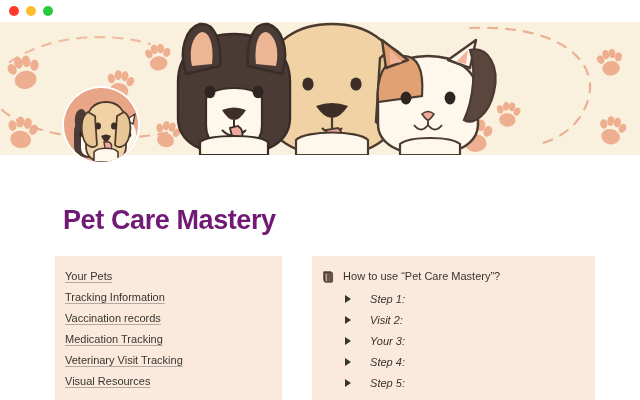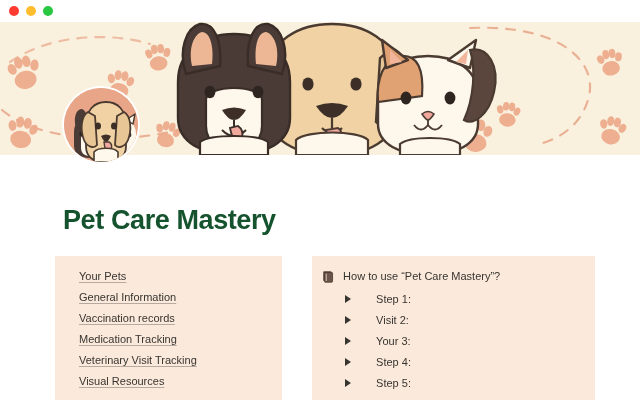--- a/index.html
+++ b/index.html
@@ -39,21 +39,21 @@
     width: 74px; height: 74px; border-radius: 50%;
     overflow: hidden; background: #e8a587;
     box-shadow: 0 0 0 2px #ffffff;
   }
   .page-icon svg { display: block; width: 74px; height: 74px; }
 
   
   .page-title {
     position: absolute; left: 63px; top: 205px;
     font-size: 27px; font-weight: bold;
-    color: #14532d; letter-spacing: -0.4px;
+    color: #701a75; letter-spacing: -0.4px;
     white-space: nowrap;
   }
 
   
   .columns {
     position: absolute; left: 55px; top: 256px;
     width: 540px; height: 144px;
     display: flex; gap: 30px;
   }
   .panel {
@@ -68,36 +68,36 @@
     display: block;
     font-size: 11px;
     color: #37352f;
     text-decoration: underline;
     text-decoration-color: rgba(55,53,47,0.35);
     text-underline-offset: 2px;
     line-height: 21px;
     height: 21px;
     white-space: nowrap;
     cursor: pointer;
-    margin-left: 14px;
   }
 
   .toggle-head {
     display: flex; align-items: center; gap: 8px;
     height: 20px; margin-bottom: 2px;
   }
   .book-icon { width: 13px; height: 13px; flex: none; display: block; }
   .toggle-head-text {
     font-size: 11px; color: #37352f; white-space: nowrap;
   }
 
   .step-row {
-    display: flex; align-items: center; gap: 25px;
+    display: flex; align-items: center; gap: 19px;
     height: 21px; padding-left: 23px;
     cursor: pointer;
+    font-style: italic;
   }
   .tri {
     width: 0; height: 0; flex: none;
     border-left: 6px solid #37352f;
     border-top: 4px solid transparent;
     border-bottom: 4px solid transparent;
   }
   .step-label { font-size: 11px; color: #37352f; white-space: nowrap; }
 </style>
 </head>
@@ -229,21 +229,21 @@
       </g>
     </svg>
   </div>
 
   <h1 class="page-title">Pet Care Mastery</h1>
 
   <div class="columns">
 
     <div class="panel left">
       <a class="link-item">Your Pets</a>
-      <a class="link-item">General Information</a>
+      <a class="link-item">Tracking Information</a>
       <a class="link-item">Vaccination records</a>
       <a class="link-item">Medication Tracking</a>
       <a class="link-item">Veterinary Visit Tracking</a>
       <a class="link-item">Visual Resources</a>
     </div>
 
     <div class="panel right">
       <div class="toggle-head">
         <svg class="book-icon" viewBox="0 0 16 16" xmlns="http://www.w3.org/2000/svg">
           <rect x="1.5" y="1.5" width="10" height="12" rx="1" fill="#5b463e"></rect>

